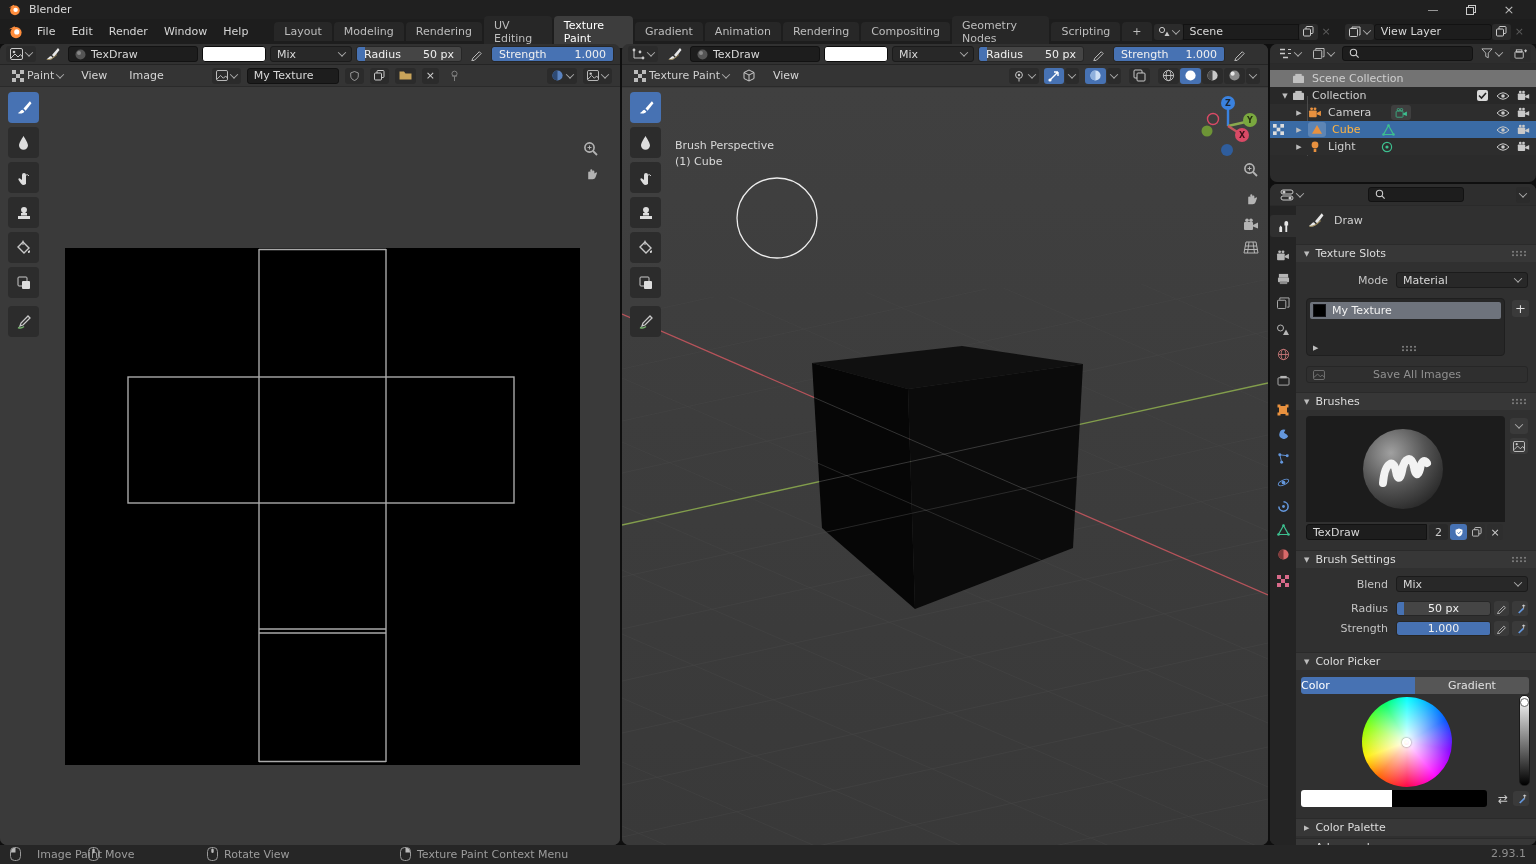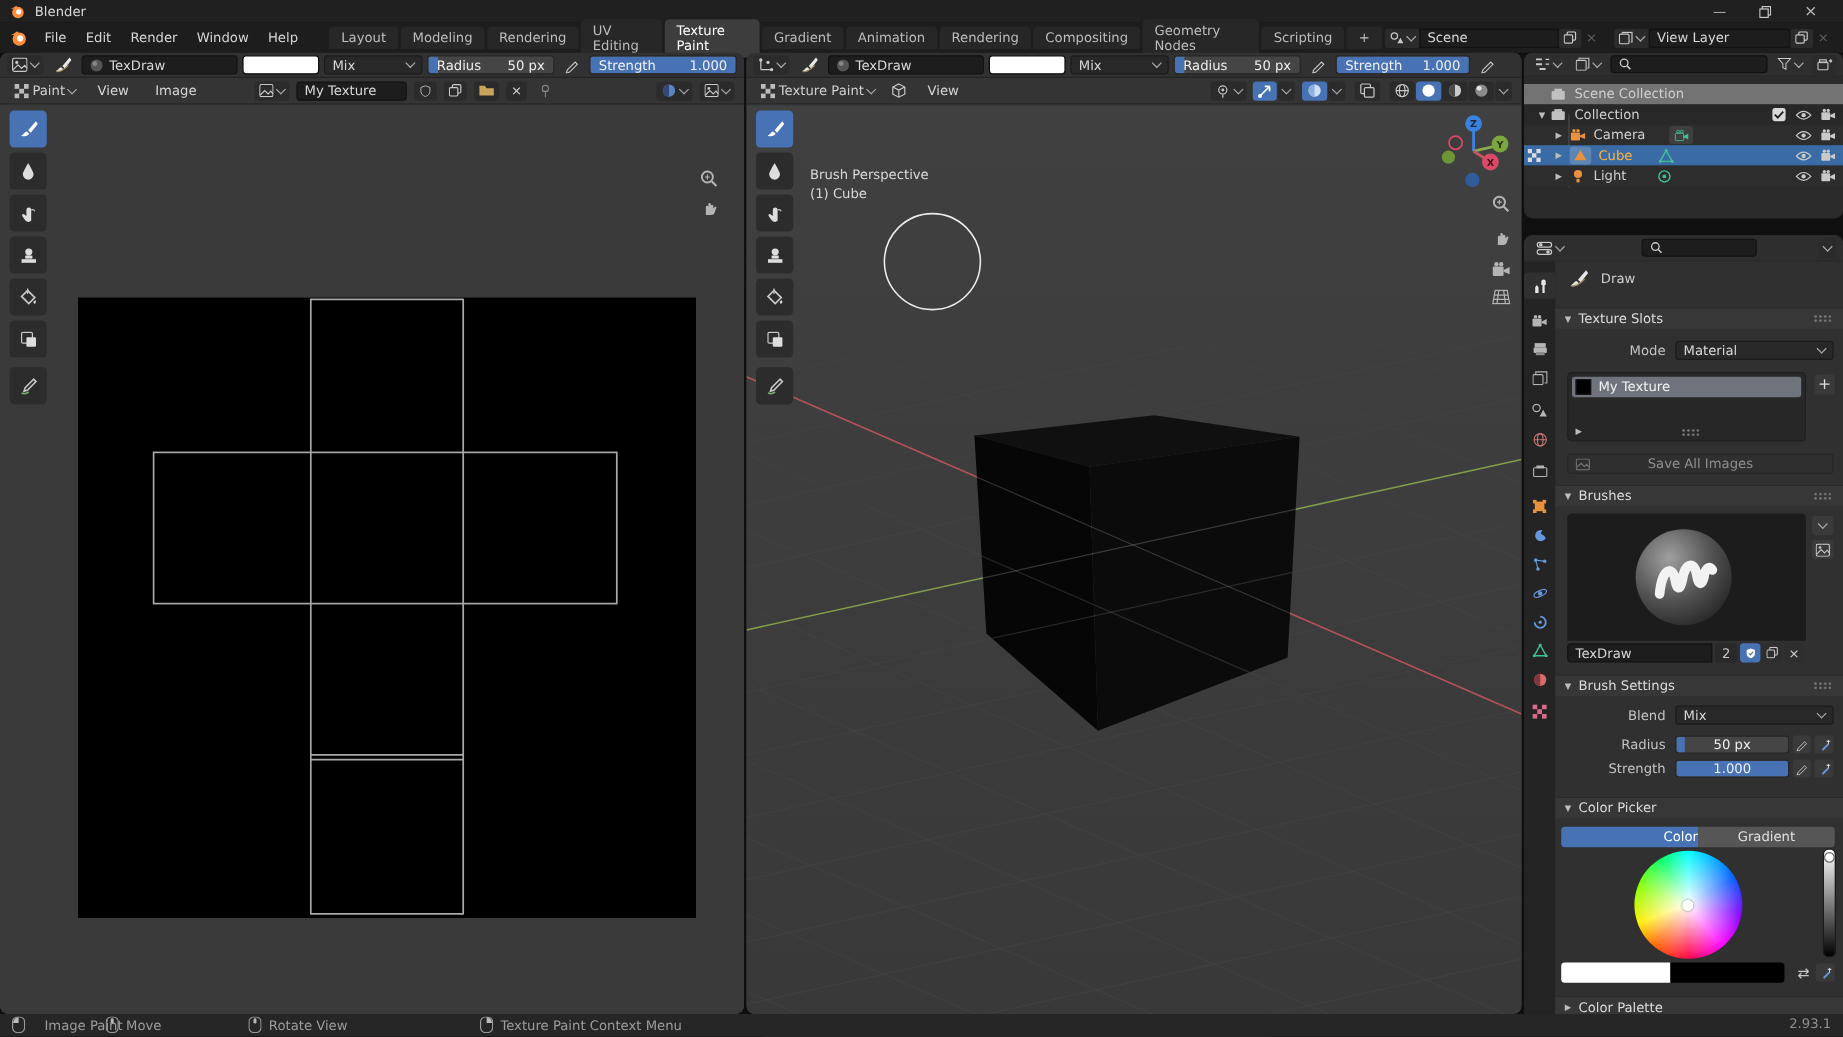--- a/index.html
+++ b/index.html
@@ -788,21 +788,21 @@
         <svg width="13" height="11" viewBox="0 0 16 13">
           <rect x="1" y="4" width="9" height="8" rx="1" fill="#c9c9c9"></rect>
           <path d="M10 7 l5-2.5 v6 L10 8.5" fill="#c9c9c9"></path>
           <circle cx="4" cy="2.2" r="1.7" fill="#c9c9c9"></circle>
           <circle cx="8" cy="2.2" r="1.7" fill="#c9c9c9"></circle>
         </svg>
       </span>
   </div>
 </section>
 
-<section class="area" style="left:1270px;top:196px;width:266px;height:661px;background:#303030">
+<section class="area" style="left:1270px;top:184px;width:266px;height:661px;background:#303030">
   <div class="hdrrow" style="height:22px;background:#2e2e2e;gap:5px;padding:0 6px">
     <span class="btn flat">
       <svg width="14" height="12" viewBox="0 0 14 12">
           <rect x="1" y="1" width="12" height="4" rx="2" class="icostroke"></rect>
           <circle cx="4" cy="3" r="1.5" class="icofill"></circle>
           <rect x="1" y="7" width="12" height="4" rx="2" class="icostroke"></rect>
           <circle cx="10" cy="9" r="1.5" class="icofill"></circle>
         </svg>
       <span class="chev"></span>
     </span>
@@ -1054,21 +1054,21 @@
           <path d="M11 2 v5 M9 3.5 h4" stroke="#e6e6e6"></path>
         </svg>
     </span>
   </div>
 
   <div class="panelhead" style="top:468px">
     <span class="caret">▼</span>
     <span>Color Picker</span>
   </div>
   <div class="abs flex" style="left:31px;top:493px;right:7px;height:17px">
-    <span style="flex:1;height:100%;background:var(--accent);border-radius:3px 0 0 3px;display:flex;align-items:center;justify-content:flex-end;color:#fff">
+    <span style="flex:1;height:100%;background:var(--accent);border-radius:3px 0 0 3px;display:flex;align-items:center;justify-content:flex-start;color:#fff">
         <span>Color</span>
       </span>
     <span style="flex:1;height:100%;background:#565656;border-radius:0 3px 3px 0;display:flex;align-items:center;justify-content:center;color:#e0e0e0">
         <span>Gradient</span>
       </span>
   </div>
   <div class="abs" style="left:92px;top:513px;width:90px;height:90px;border-radius:50%;background:conic-gradient(#00ffff,#0055ff 60deg,#8000ff 100deg,#ff00ff 140deg,#ff0044 180deg,#ff6600 220deg,#ffee00 250deg,#88ff00 290deg,#00ff66 330deg,#00ffff 360deg)">
     <div class="abs" style="inset:0;border-radius:50%;background:radial-gradient(circle,#fff 0%,rgba(255,255,255,0) 72%)"></div>
     <div class="abs" style="left:40px;top:41px;width:9px;height:9px;border-radius:50%;border:2px solid #fff;box-shadow:0 0 2px rgba(0,0,0,.6)"></div>
   </div>

